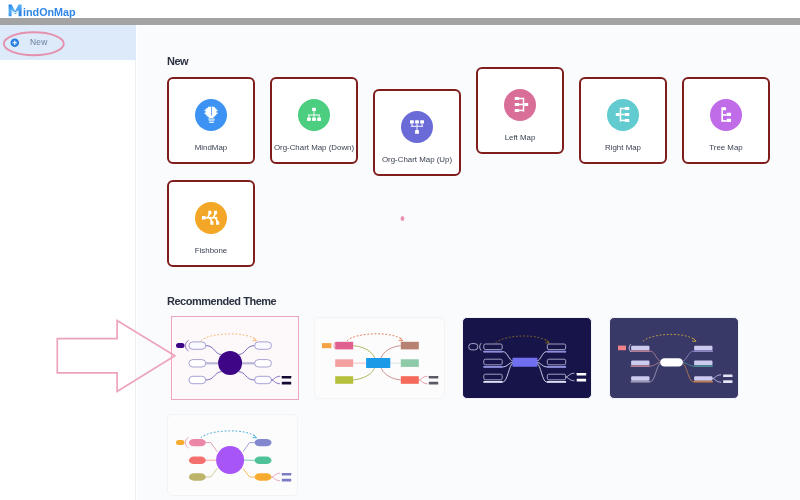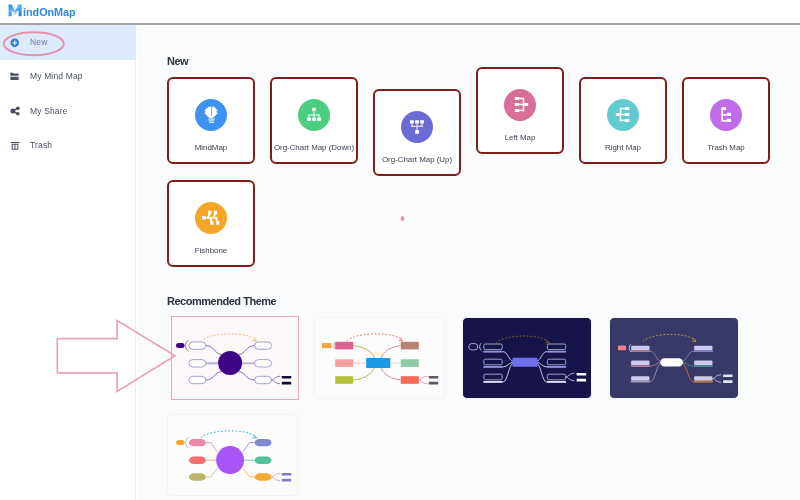--- a/index.html
+++ b/index.html
@@ -1,21 +1,21 @@
 <!DOCTYPE html>
 <html><head>
 <meta charset="utf-8">
 <style>
   html,body{margin:0;padding:0;}
   body{width:800px;height:500px;overflow:hidden;background:#fff;
        font-family:"Liberation Sans",sans-serif;}
   #app{position:relative;width:800px;height:500px;}
   
   .header{position:absolute;left:0;top:0;width:800px;height:25px;background:#fff;
-          border-bottom:2px solid #a3a3a3;box-sizing:border-box;}
+          border-bottom:7px solid #a3a3a3;box-sizing:border-box;}
   .logo{position:absolute;left:8px;top:2px;}
   
   .sidebar{position:absolute;left:0;top:25px;width:136px;height:475px;background:#fff;
            border-right:1px solid #eceef3;box-sizing:border-box;}
   .nav-item{position:absolute;left:0;width:136px;height:34.5px;display:flex;align-items:center;}
   .nav-icon{width:10px;height:10px;margin-left:9.5px;display:flex;align-items:center;justify-content:center;}
   .nav-label{margin-left:10.5px;font-size:8.5px;color:#4a5260;letter-spacing:.15px;}
   .nav-item.active{background:#dceafa;}
   .nav-item.active .nav-label{color:#6b7f9e;}
   
@@ -61,54 +61,20 @@
     <div class="nav-item active" style="top:0px">
       <span class="nav-icon">
         <svg width="9.5" height="9.5" viewBox="0 0 16 16">
             <circle cx="8" cy="8" r="7.2" fill="#2a7fe0"></circle>
             <rect x="4.1" y="7.1" width="7.8" height="1.9" rx="0.6" fill="#fff"></rect>
             <rect x="7.05" y="4.1" width="1.9" height="7.8" rx="0.6" fill="#fff"></rect>
           </svg>
       </span>
       <span class="nav-label">New</span>
     </div>
-    <div class="nav-item" style="top:34px">
-      <span class="nav-icon">
-        <svg width="9" height="9" viewBox="0 0 16 16">
-            <path d="M0.6 1.5 h4.8 v1.2 H15.4 v4.0 H0.6 Z" fill="#4a5160"></path>
-            <path d="M0.6 8.3 h14.8 v5.2 a0.7 0.7 0 0 1 -0.7 0.7 H1.3 a0.7 0.7 0 0 1 -0.7 -0.7 Z" fill="#4a5160"></path>
-          </svg>
-      </span>
-      <span class="nav-label">My Mind Map</span>
-    </div>
-    <div class="nav-item" style="top:68.5px">
-      <span class="nav-icon">
-        <svg width="10" height="10" viewBox="0 0 16 16">
-            <g fill="#4a5160">
-              <path d="M4.0 6.4 L12.0 2.6 l1.0 2.1 L5.0 8.5 Z"></path>
-              <path d="M5.0 7.5 L13.0 11.3 l-1.0 2.1 L4.0 9.6 Z"></path>
-              <circle cx="4.6" cy="8.0" r="4.0"></circle>
-              <circle cx="12.6" cy="3.7" r="2.9"></circle>
-              <circle cx="12.6" cy="12.3" r="2.9"></circle>
-            </g>
-          </svg>
-      </span>
-      <span class="nav-label">My Share</span>
-    </div>
-    <div class="nav-item" style="top:103px">
-      <span class="nav-icon">
-        <svg width="10.5" height="10.5" viewBox="0 0 16 16">
-            <g fill="#4a5160">
-              <rect x="0.8" y="2.6" width="14.4" height="1.7" rx="0.4"></rect>
-              <path d="M2.7 5.4 h10.6 v8.8 a0.8 0.8 0 0 1 -0.8 0.8 H3.5 a0.8 0.8 0 0 1 -0.8 -0.8 Z M4.3 7.0 v6.4 h2.9 v-6.4 Z M8.8 7.0 v6.4 h2.9 v-6.4 Z" fill-rule="evenodd"></path>
-            </g>
-          </svg>
-      </span>
-      <span class="nav-label">Trash</span>
-    </div>
   </div>
 
   <div class="main">
     <div class="section-title" style="left:30px;top:29px">New</div>
     <div class="section-title" style="left:30px;top:269px">Recommended Theme</div>
     <div id="cards">
         <div class="card" style="left: 30px; top: 51px;">
           <span class="circle" style="background:#3d93f3">
             <svg viewBox="0 0 24 24" width="21" height="21">
               <g fill="#fff">
@@ -198,21 +164,21 @@
               <g fill="#fff">
                 <rect x="6.1" y="3.6" width="5.4" height="3.6" rx=".3"></rect>
                 <rect x="6.1" y="7.2" width="1.9" height="13.1"></rect>
                 <rect x="8.0" y="11.5" width="4.2" height="1.9"></rect>
                 <rect x="12.2" y="10.0" width="5.0" height="3.6" rx=".3"></rect>
                 <rect x="8.0" y="18.4" width="4.2" height="1.9"></rect>
                 <rect x="12.2" y="16.9" width="5.0" height="3.6" rx=".3"></rect>
               </g>
             </svg>
           </span>
-          <span class="clabel">Trash Map</span>
+          <span class="clabel">Tree Map</span>
         </div>
         <div class="card" style="left: 30px; top: 154px;">
           <span class="circle" style="background:#f4a726">
             <svg viewBox="0 0 24 24" width="21" height="21">
               <g stroke="#fff" stroke-width="1.9" fill="none" stroke-linecap="butt">
                 <path d="M3.4 12.3 H18.6"></path>
                 <path d="M7.5 12.3 L9.9 7.6"></path>
                 <path d="M14.0 12.3 L16.4 7.6"></path>
                 <path d="M10.3 12.3 L12.4 16.6"></path>
                 <path d="M16.6 12.3 L18.9 16.6"></path>

